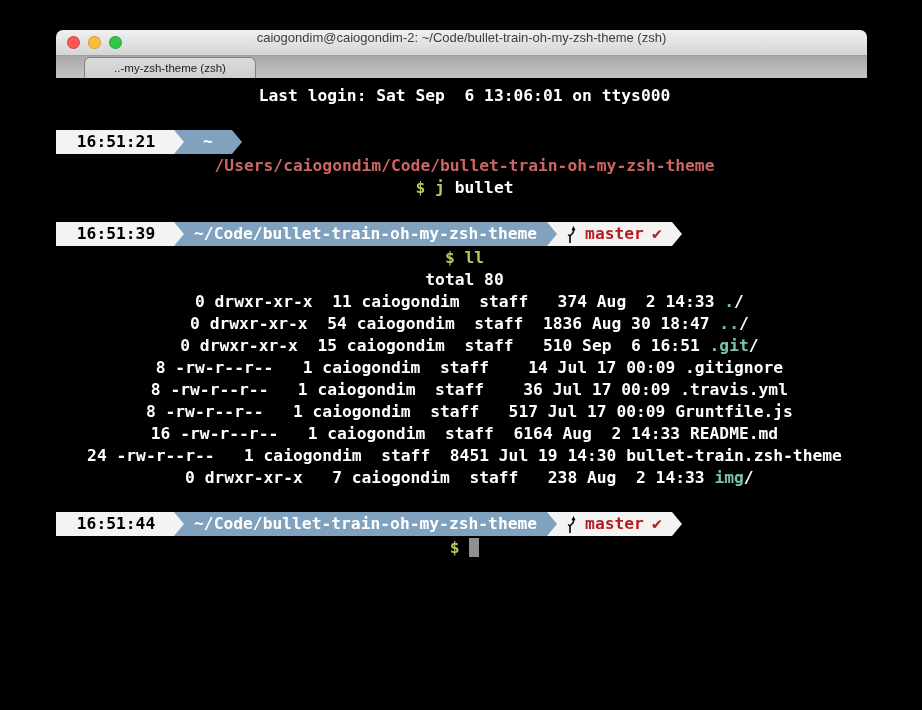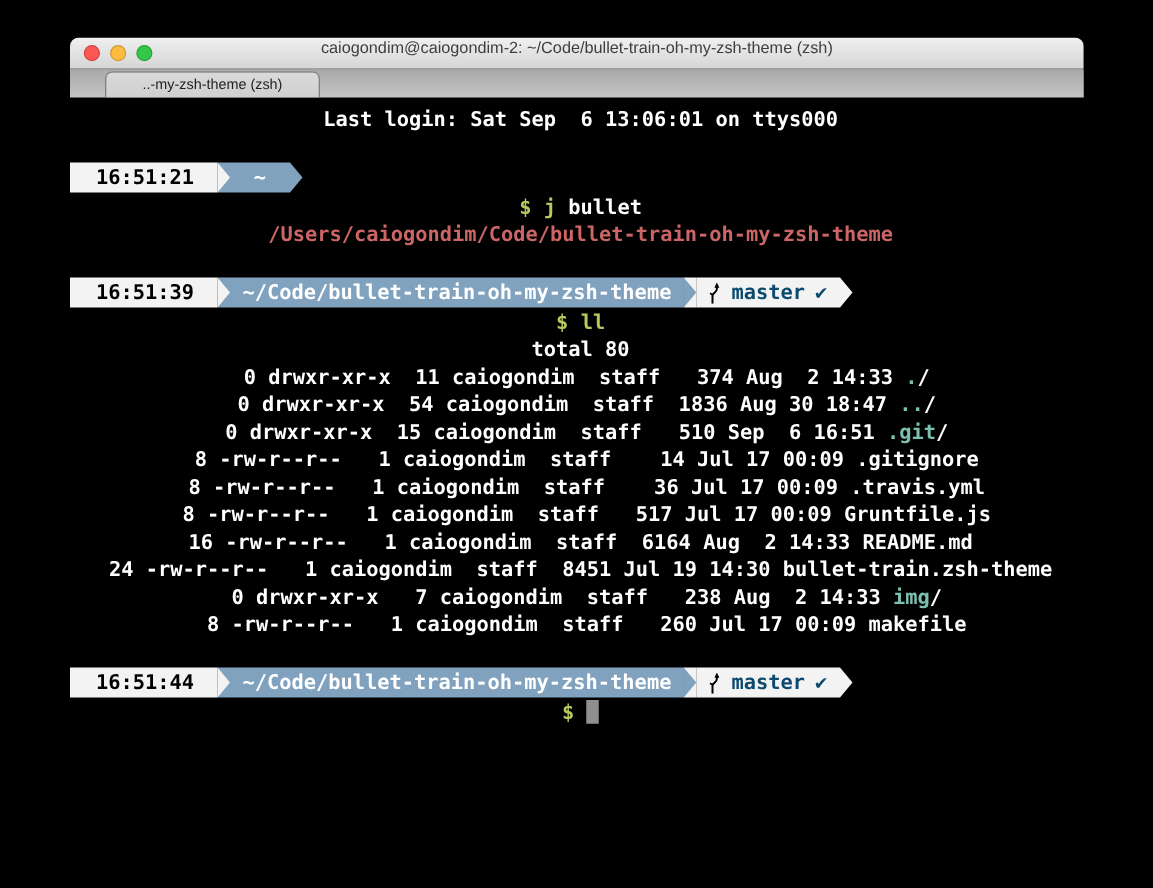--- a/index.html
+++ b/index.html
@@ -42,21 +42,21 @@
   .green{color:var(--green);}
   .red{color:var(--red);}
   .dir{color:var(--teal);}
 
   
   .prow{display:flex;align-items:center;height:26px;margin-left:-6px;}
   .seg{height:24px;line-height:24px;white-space:pre;}
   .seg-time{background:var(--segment-white);color:#000;padding:0 9px 0 11px;text-align:center;}
   .seg-path{background:var(--segment-blue);color:#fff;padding:0 10px;}
   .seg-path-home{padding:0 19px;}
-  .seg-git{background:var(--segment-white);color:#0c4a6e;padding:0 10px 0 9px;
+  .seg-git{background:var(--segment-white);color:#b91c1c;padding:0 10px 0 9px;
     display:flex;align-items:center;gap:8px;justify-content:flex-end;}
   .sep{width:0;height:0;border-top:12px solid transparent;border-bottom:12px solid transparent;}
   .sep-white-blue{border-left:10px solid var(--segment-white);background:var(--segment-blue);}
   .sep-blue-black{border-left:10px solid var(--segment-blue);background:transparent;}
   .sep-blue-white{border-left:10px solid var(--segment-blue);background:var(--segment-white);}
   .sep-white-black{border-left:10px solid var(--segment-white);background:transparent;}
 
   .cursor{display:inline-block;width:10px;height:19px;background:var(--cursor);
     vertical-align:text-bottom;margin-left:0;}
   .branch-icon{display:inline-block;}
@@ -86,23 +86,23 @@
     <div class="trow"><span>Last login: Sat Sep  6 13:06:01 on ttys000</span></div>
     <div class="trow"> </div>
 
     <div class="prow">
       <span class="seg seg-time"> 16:51:21 </span>
       <span class="sep sep-white-blue"></span>
       <span class="seg seg-path seg-path-home">~</span>
       <span class="sep sep-blue-black"></span>
     </div>
 
+    <div class="trow red"><span>/Users/caiogondim/Code/bullet-train-oh-my-zsh-theme</span></div>
+
     <div class="trow"><span class="green">$ </span><span class="green">j</span><span> bullet</span></div>
-
-    <div class="trow red"><span>/Users/caiogondim/Code/bullet-train-oh-my-zsh-theme</span></div>
     <div class="trow"> </div>
 
     <div class="prow">
       <span class="seg seg-time"> 16:51:39 </span>
       <span class="sep sep-white-blue"></span>
       <span class="seg seg-path">~/Code/bullet-train-oh-my-zsh-theme</span>
       <span class="sep sep-blue-white"></span>
       <span class="seg seg-git">
         <svg class="branch-icon" width="11" height="17" viewBox="0 0 11 17">
           <path d="M4 17 L4 10.5 C4 8 7.5 8.5 7.5 5 L7.5 3.6" fill="none" stroke="#000" stroke-width="1.6"></path>
@@ -131,21 +131,20 @@
   <div class="trow"><span class="meta"> 8 -rw-r--r--   1 caiogondim  staff    36 Jul 17 00:09 </span><span class="fname">.travis.yml</span><span class="fslash"></span></div>
 
   <div class="trow"><span class="meta"> 8 -rw-r--r--   1 caiogondim  staff   517 Jul 17 00:09 </span><span class="fname">Gruntfile.js</span><span class="fslash"></span></div>
 
   <div class="trow"><span class="meta">16 -rw-r--r--   1 caiogondim  staff  6164 Aug  2 14:33 </span><span class="fname">README.md</span><span class="fslash"></span></div>
 
   <div class="trow"><span class="meta">24 -rw-r--r--   1 caiogondim  staff  8451 Jul 19 14:30 </span><span class="fname">bullet-train.zsh-theme</span><span class="fslash"></span></div>
 
   <div class="trow"><span class="meta"> 0 drwxr-xr-x   7 caiogondim  staff   238 Aug  2 14:33 </span><span class="fname dir">img</span><span class="fslash">/</span></div>
 
-  <div class="trow"><span class="meta"> 8 -rw-r--r--   1 caiogondim  staff   260 Jul 17 00:09 </span><span class="fname">makefile</span><span class="fslash"></span></div>
 
 </div>
 
     <div class="trow"> </div>
 
     <div class="prow">
       <span class="seg seg-time"> 16:51:44 </span>
       <span class="sep sep-white-blue"></span>
       <span class="seg seg-path">~/Code/bullet-train-oh-my-zsh-theme</span>
       <span class="sep sep-blue-white"></span>

